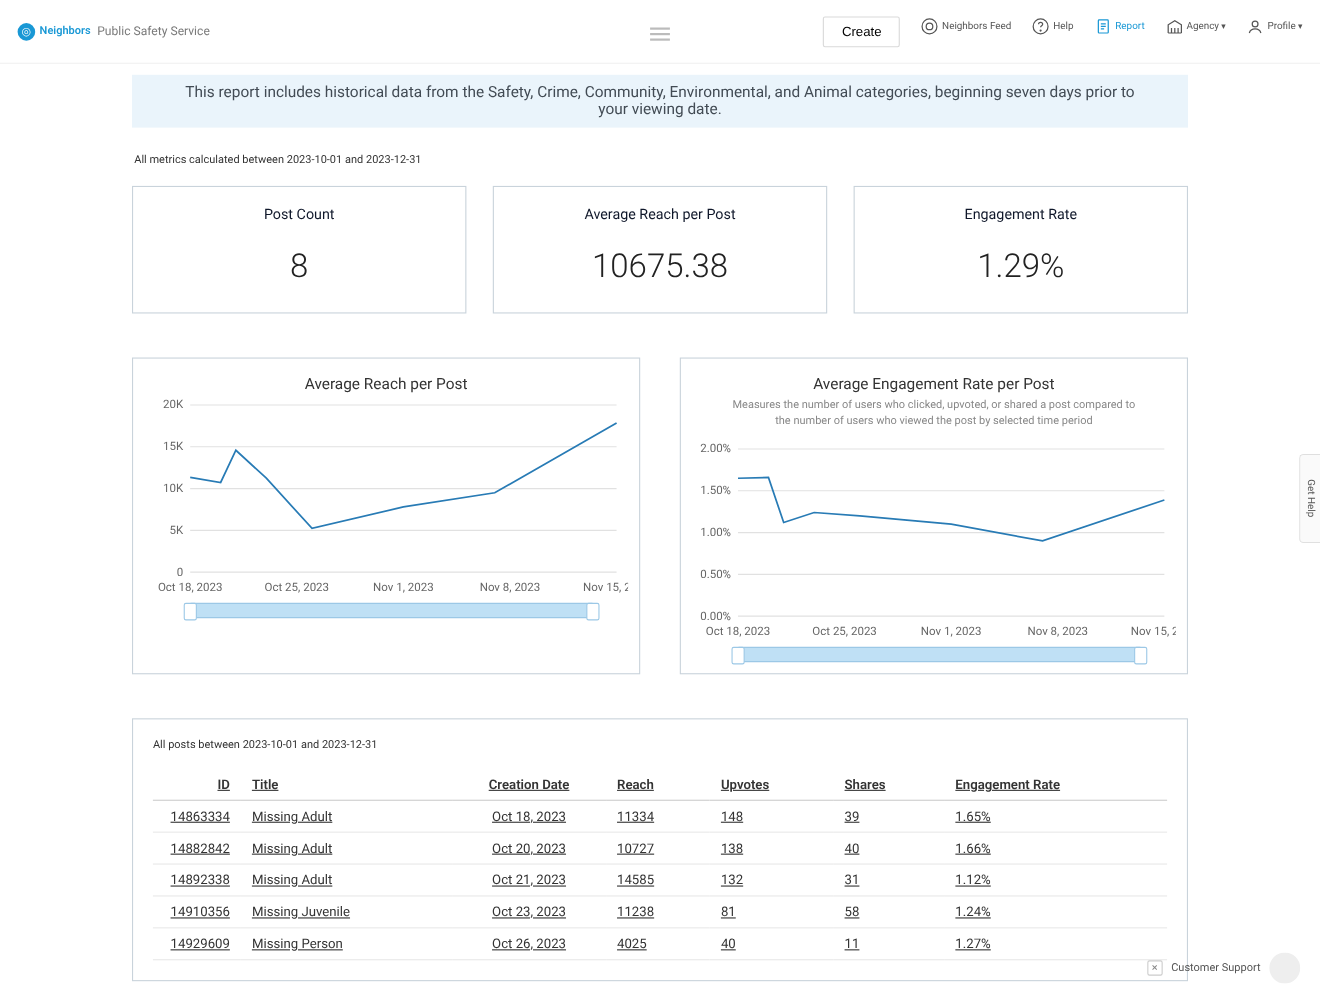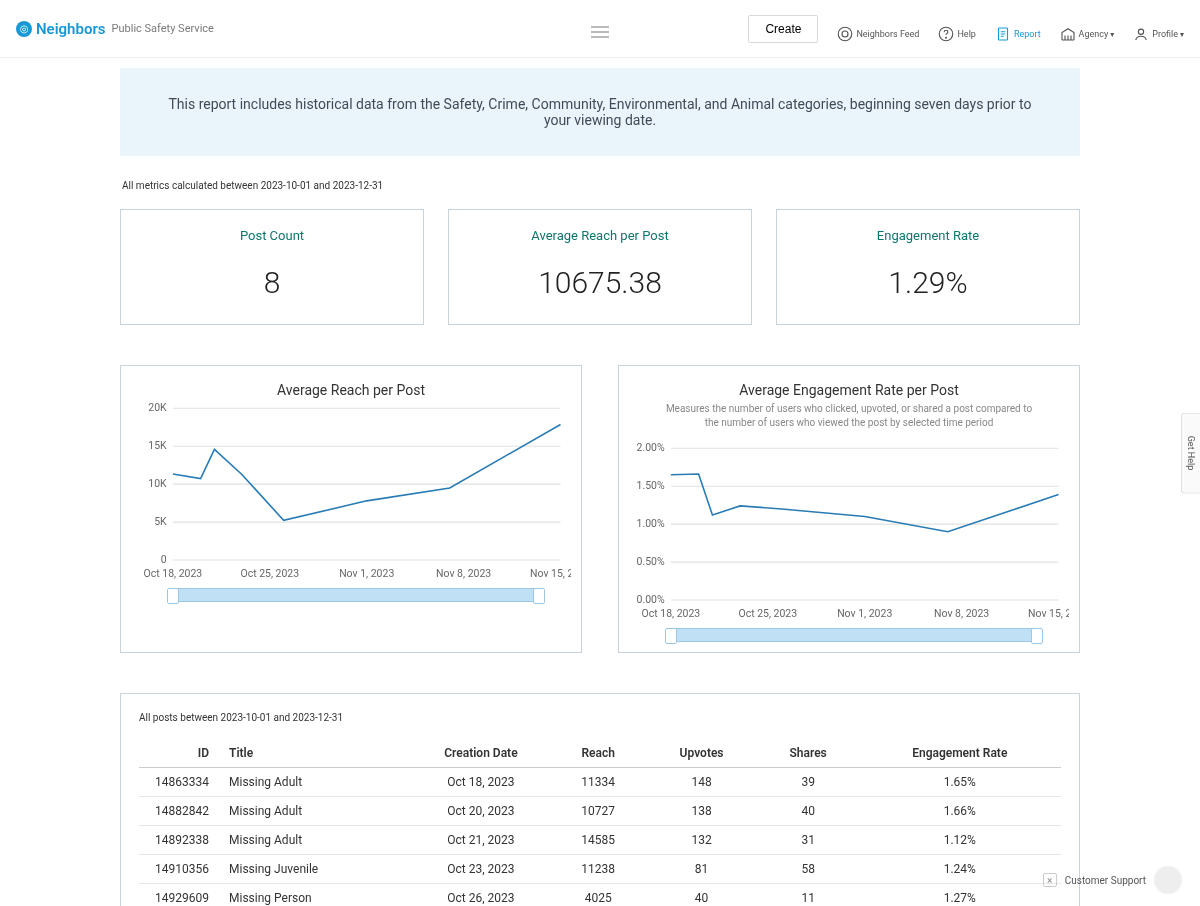--- a/index.html
+++ b/index.html
@@ -2,45 +2,45 @@
 <html><head>
 <meta charset="utf-8">
 <style>
 * { box-sizing: border-box; margin: 0; padding: 0; }
 body { font-family: -apple-system, BlinkMacSystemFont, "Segoe UI", Roboto, Helvetica, Arial, sans-serif; background: #fff; color: #333; font-size: 13px; }
 
 
 .topnav { display: flex; align-items: center; height: 58px; padding: 0 16px; border-bottom: 1px solid #f0f0f0; }
 .brand { display: flex; align-items: center; gap: 4px; }
 .brand-logo { width: 16px; height: 16px; border-radius: 50%; background: #1998d5; display: inline-flex; align-items: center; justify-content: center; color: #fff; font-size: 10px; }
-.brand-name { color: #1998d5; font-weight: 600; font-size: 15px; }
+.brand-name { color: #1998d5; font-weight: 600; font-size: 10px; }
 .brand-sub  { color: #7a7a7a; font-size: 11px; margin-left: 2px; }
 .nav-center { position: absolute; left: 50%; transform: translateX(-50%); }
 .hamburger { width: 18px; height: 2px; background: #bbb; position: relative; display: inline-block; }
 .hamburger::before, .hamburger::after { content: ""; position: absolute; left: 0; width: 18px; height: 2px; background: #bbb; }
 .hamburger::before { top: -5px; }
 .hamburger::after  { top: 5px; }
 
-.nav-right { margin-left: auto; display: flex; align-items: flex-end; gap: 18px; }
+.nav-right { margin-left: auto; display: flex; align-items: flex-start; gap: 18px; }
 .create-btn { border: 1px solid #d9d9d9; background: #fff; padding: 6px 16px; font-size: 12px; border-radius: 2px; cursor: pointer; }
 .nav-item { display: flex; flex-direction: row; align-items: center; gap: 2px; cursor: pointer; font-size: 9px; color: #555; }
 .nav-item svg { width: 18px; height: 18px; }
 .nav-item.active { color: #1998d5; }
 .nav-item.active svg { stroke: #1998d5; fill: none; }
 .nav-item .caret { font-size: 8px; margin-left: 2px; }
 
 
 .main { max-width: 960px; margin: 0 auto; padding: 10px 0 40px; }
-.banner { background: #eaf4fb; color: #424b54; padding: 28px 40px; font-size: 14px; text-align:center; margin: 0 0 24px; }
+.banner { background: #eaf4fb; color: #424b54; padding: 8px 40px; font-size: 14px; text-align:center; margin: 0 0 24px; }
 .subtitle { font-size: 10px; color: #333; margin: 0 0 18px 2px; }
 
 
 .cards { display: flex; gap: 24px; margin-bottom: 40px; }
 .card { flex: 1; border: 1px solid #c9d3db; padding: 18px 10px 24px; text-align: center; }
-.card-title { font-size: 13px; color: #0f766e; margin-bottom: 22px; }
+.card-title { font-size: 13px; color: #0f172a; margin-bottom: 22px; }
 .card-value { font-size: 30px; font-weight: 300; color: #222; }
 
 
 .charts { display: flex; gap: 36px; margin-bottom: 40px; }
 .chart-box { flex: 1; border: 1px solid #c9d3db; padding: 16px 10px 10px; }
 .chart-title { text-align: center; font-size: 14px; color: #333; margin-bottom: 4px; }
 .chart-sub { text-align: center; font-size: 10px; color: #888; margin: 0 30px 12px; line-height: 1.4; }
 .chart-area { position: relative; height: 180px; }
 .chart-area svg { width: 100%; height: 100%; }
 .grid-line { stroke: #e1e1e1; stroke-width: 1; }
@@ -48,23 +48,23 @@
 .ytick { font-size: 10px; fill: #666; text-anchor: end; }
 .xtick { font-size: 10px; fill: #666; text-anchor: middle; }
 .range-bar { height: 14px; background: #bfe0f5; border: 1px solid #9cc8e6; border-radius: 3px; margin: 6px 30px 0 40px; position: relative; }
 .range-bar::before, .range-bar::after { content:""; position:absolute; top:-1px; width:10px; height:14px; border:1px solid #9cc8e6; background:#fff; border-radius:2px;}
 .range-bar::before{ left:-5px; } .range-bar::after{ right:-5px; }
 
 
 .table-wrap { border: 1px solid #c9d3db; padding: 18px; }
 .table-title { font-size: 10px; margin-bottom: 16px; }
 table { width: 100%; border-collapse: collapse; font-size: 12px; }
-th, td { padding: 7px 10px; border-bottom: 1px solid #e8e8e8; }
+th, td { padding: 7px 10px; border-bottom: 1px solid #e8e8e8; text-decoration: underline; }
 th { font-weight: 600; color: #333; border-bottom: 1px solid #ccc; }
-th.num, td.num { text-align: center; }
+th.num, td.num { text-align: left; }
 th.idcol, td.idcol { text-align: right; width: 80px; }
 th.titlecol, td.titlecol { text-align: left; }
 th.datecol, td.datecol { text-align: center; width: 140px; }
 
 
 .gethelp { position: fixed; right: 0; top: 50%; transform: translateY(-50%); background: #fafafa; border: 1px solid #e0e0e0; border-right: none; border-radius: 4px 0 0 4px; font-size: 9px; color: #555; padding: 22px 4px; writing-mode: vertical-rl; cursor: pointer; }
 .support { position: fixed; right: 18px; bottom: 12px; display: flex; align-items: center; gap: 8px; font-size: 10px; color: #555; }
 .support .x { border: 1px solid #ccc; width: 14px; height: 14px; display:inline-flex; align-items:center; justify-content:center; font-size:10px; cursor:pointer; border-radius:2px; color:#888;}
 .support .avatar { width: 28px; height: 28px; border-radius: 50%; background: #eee; }
 </style>

